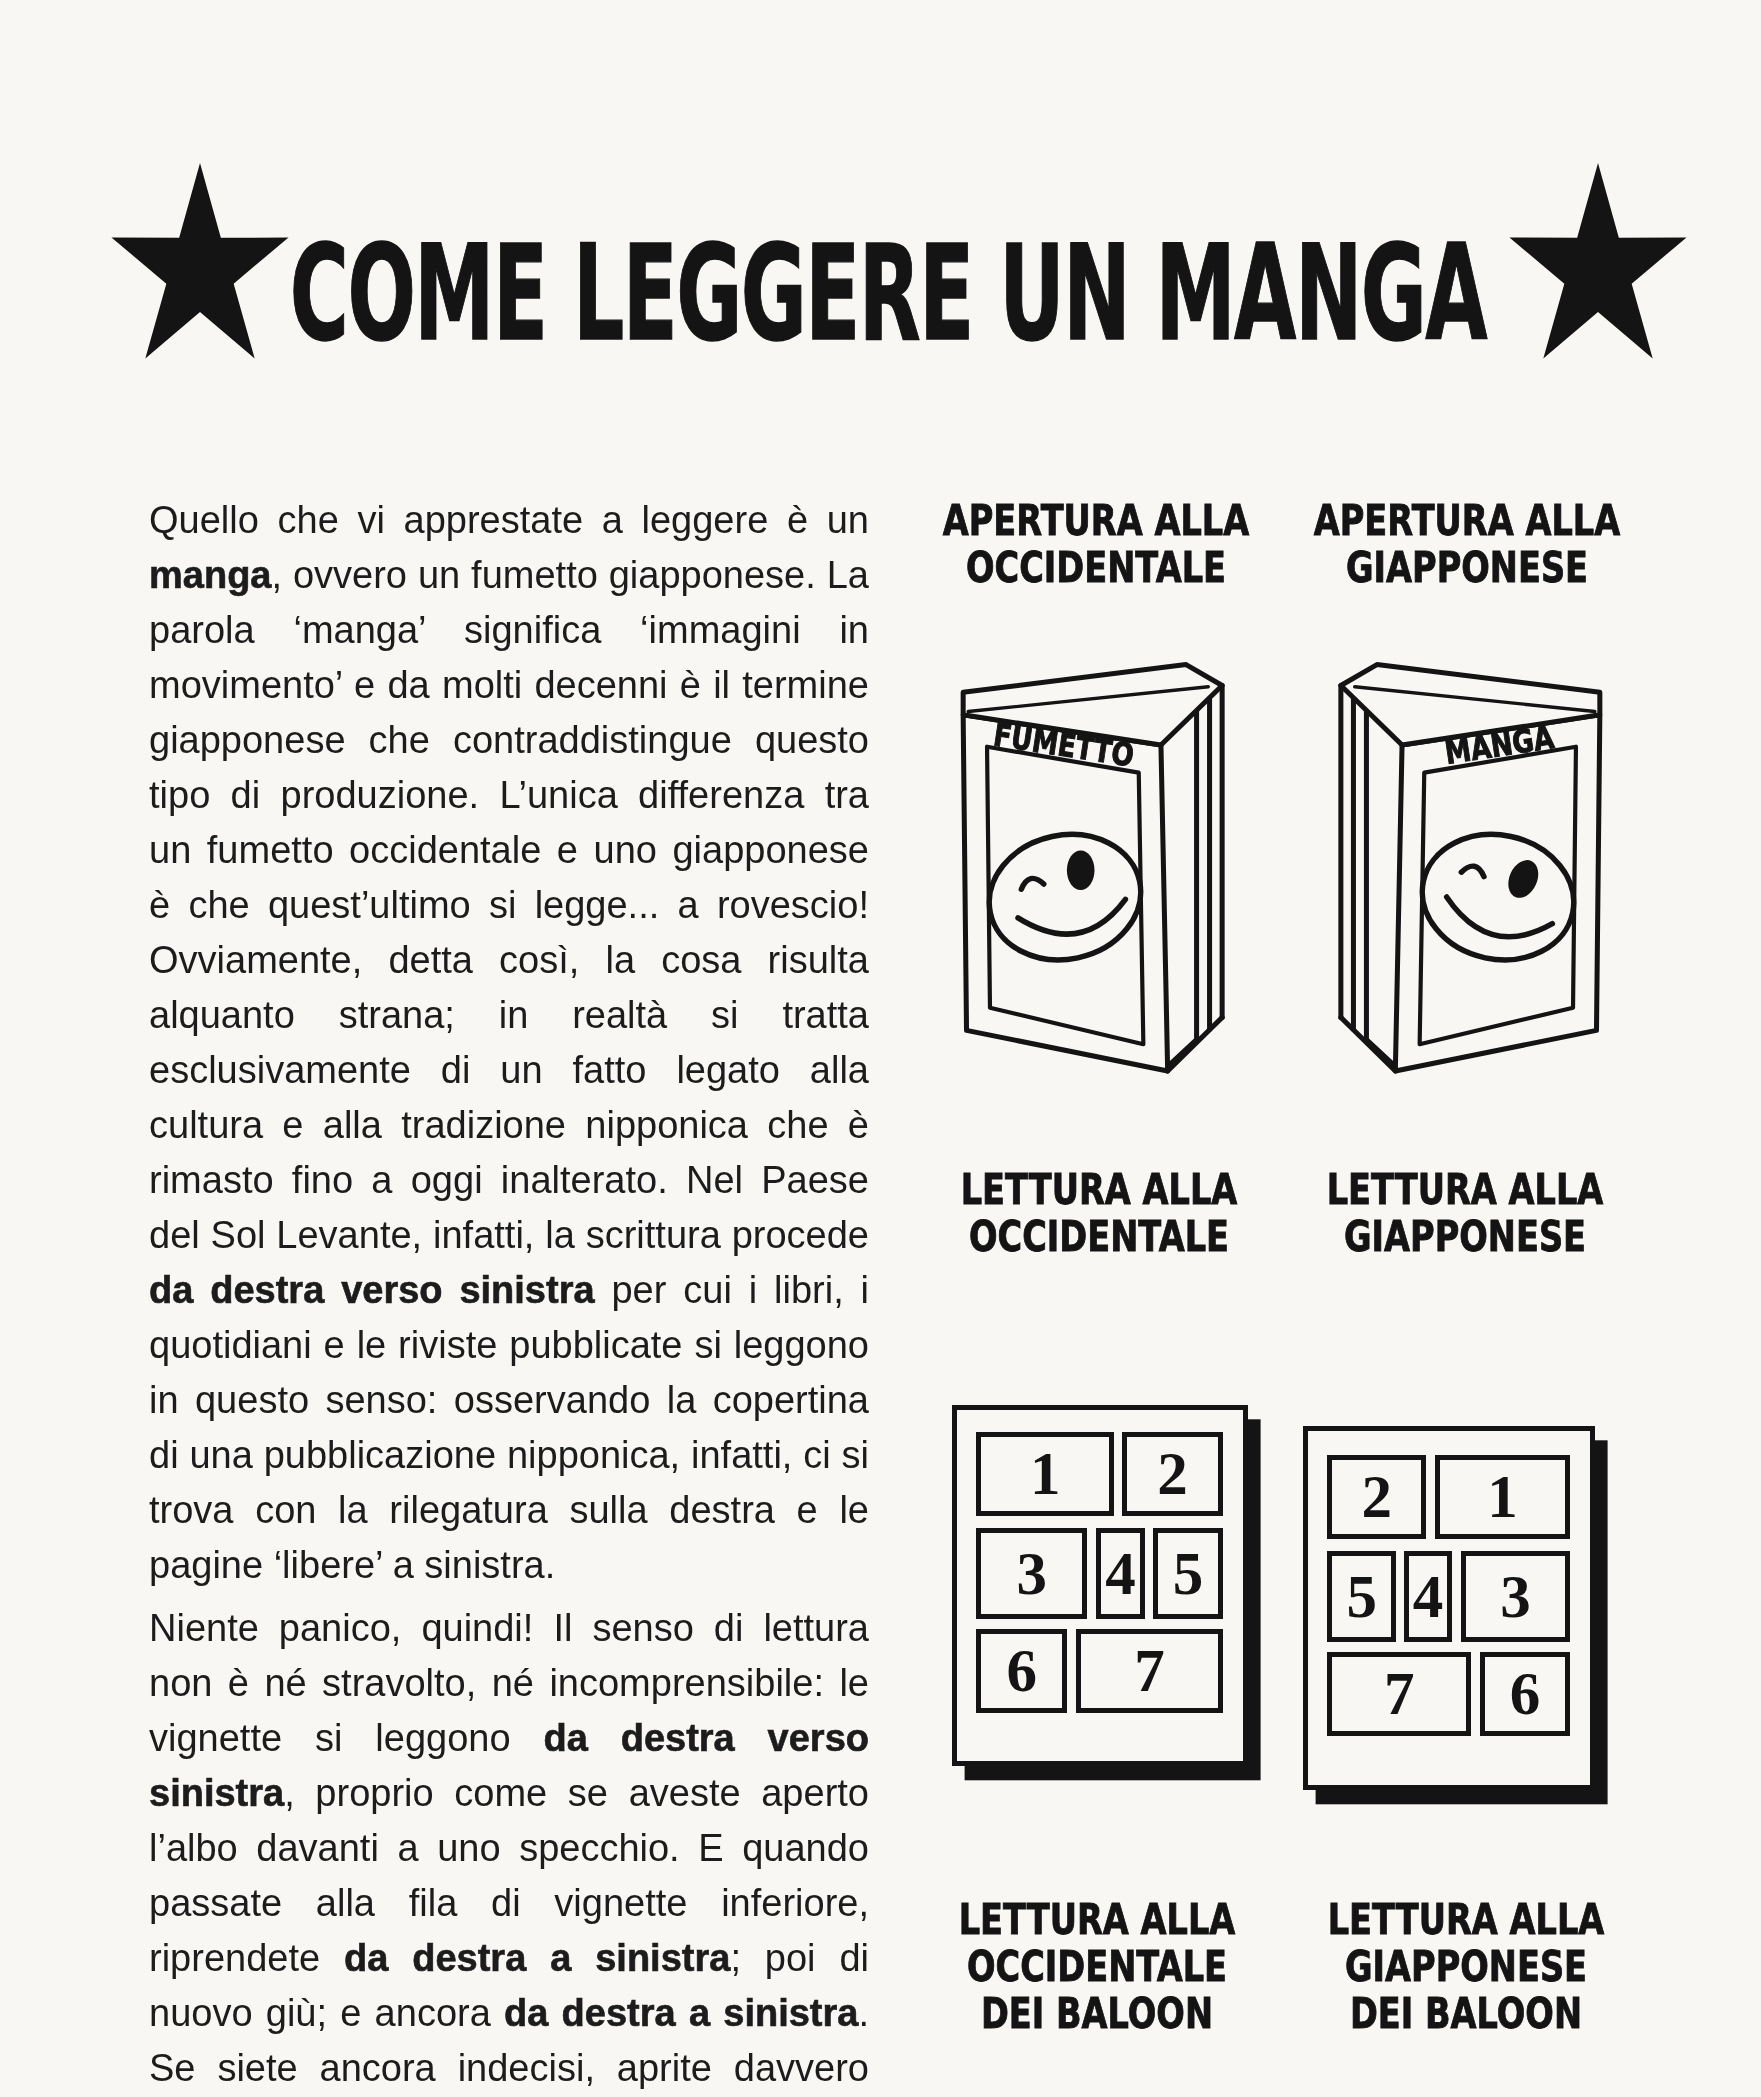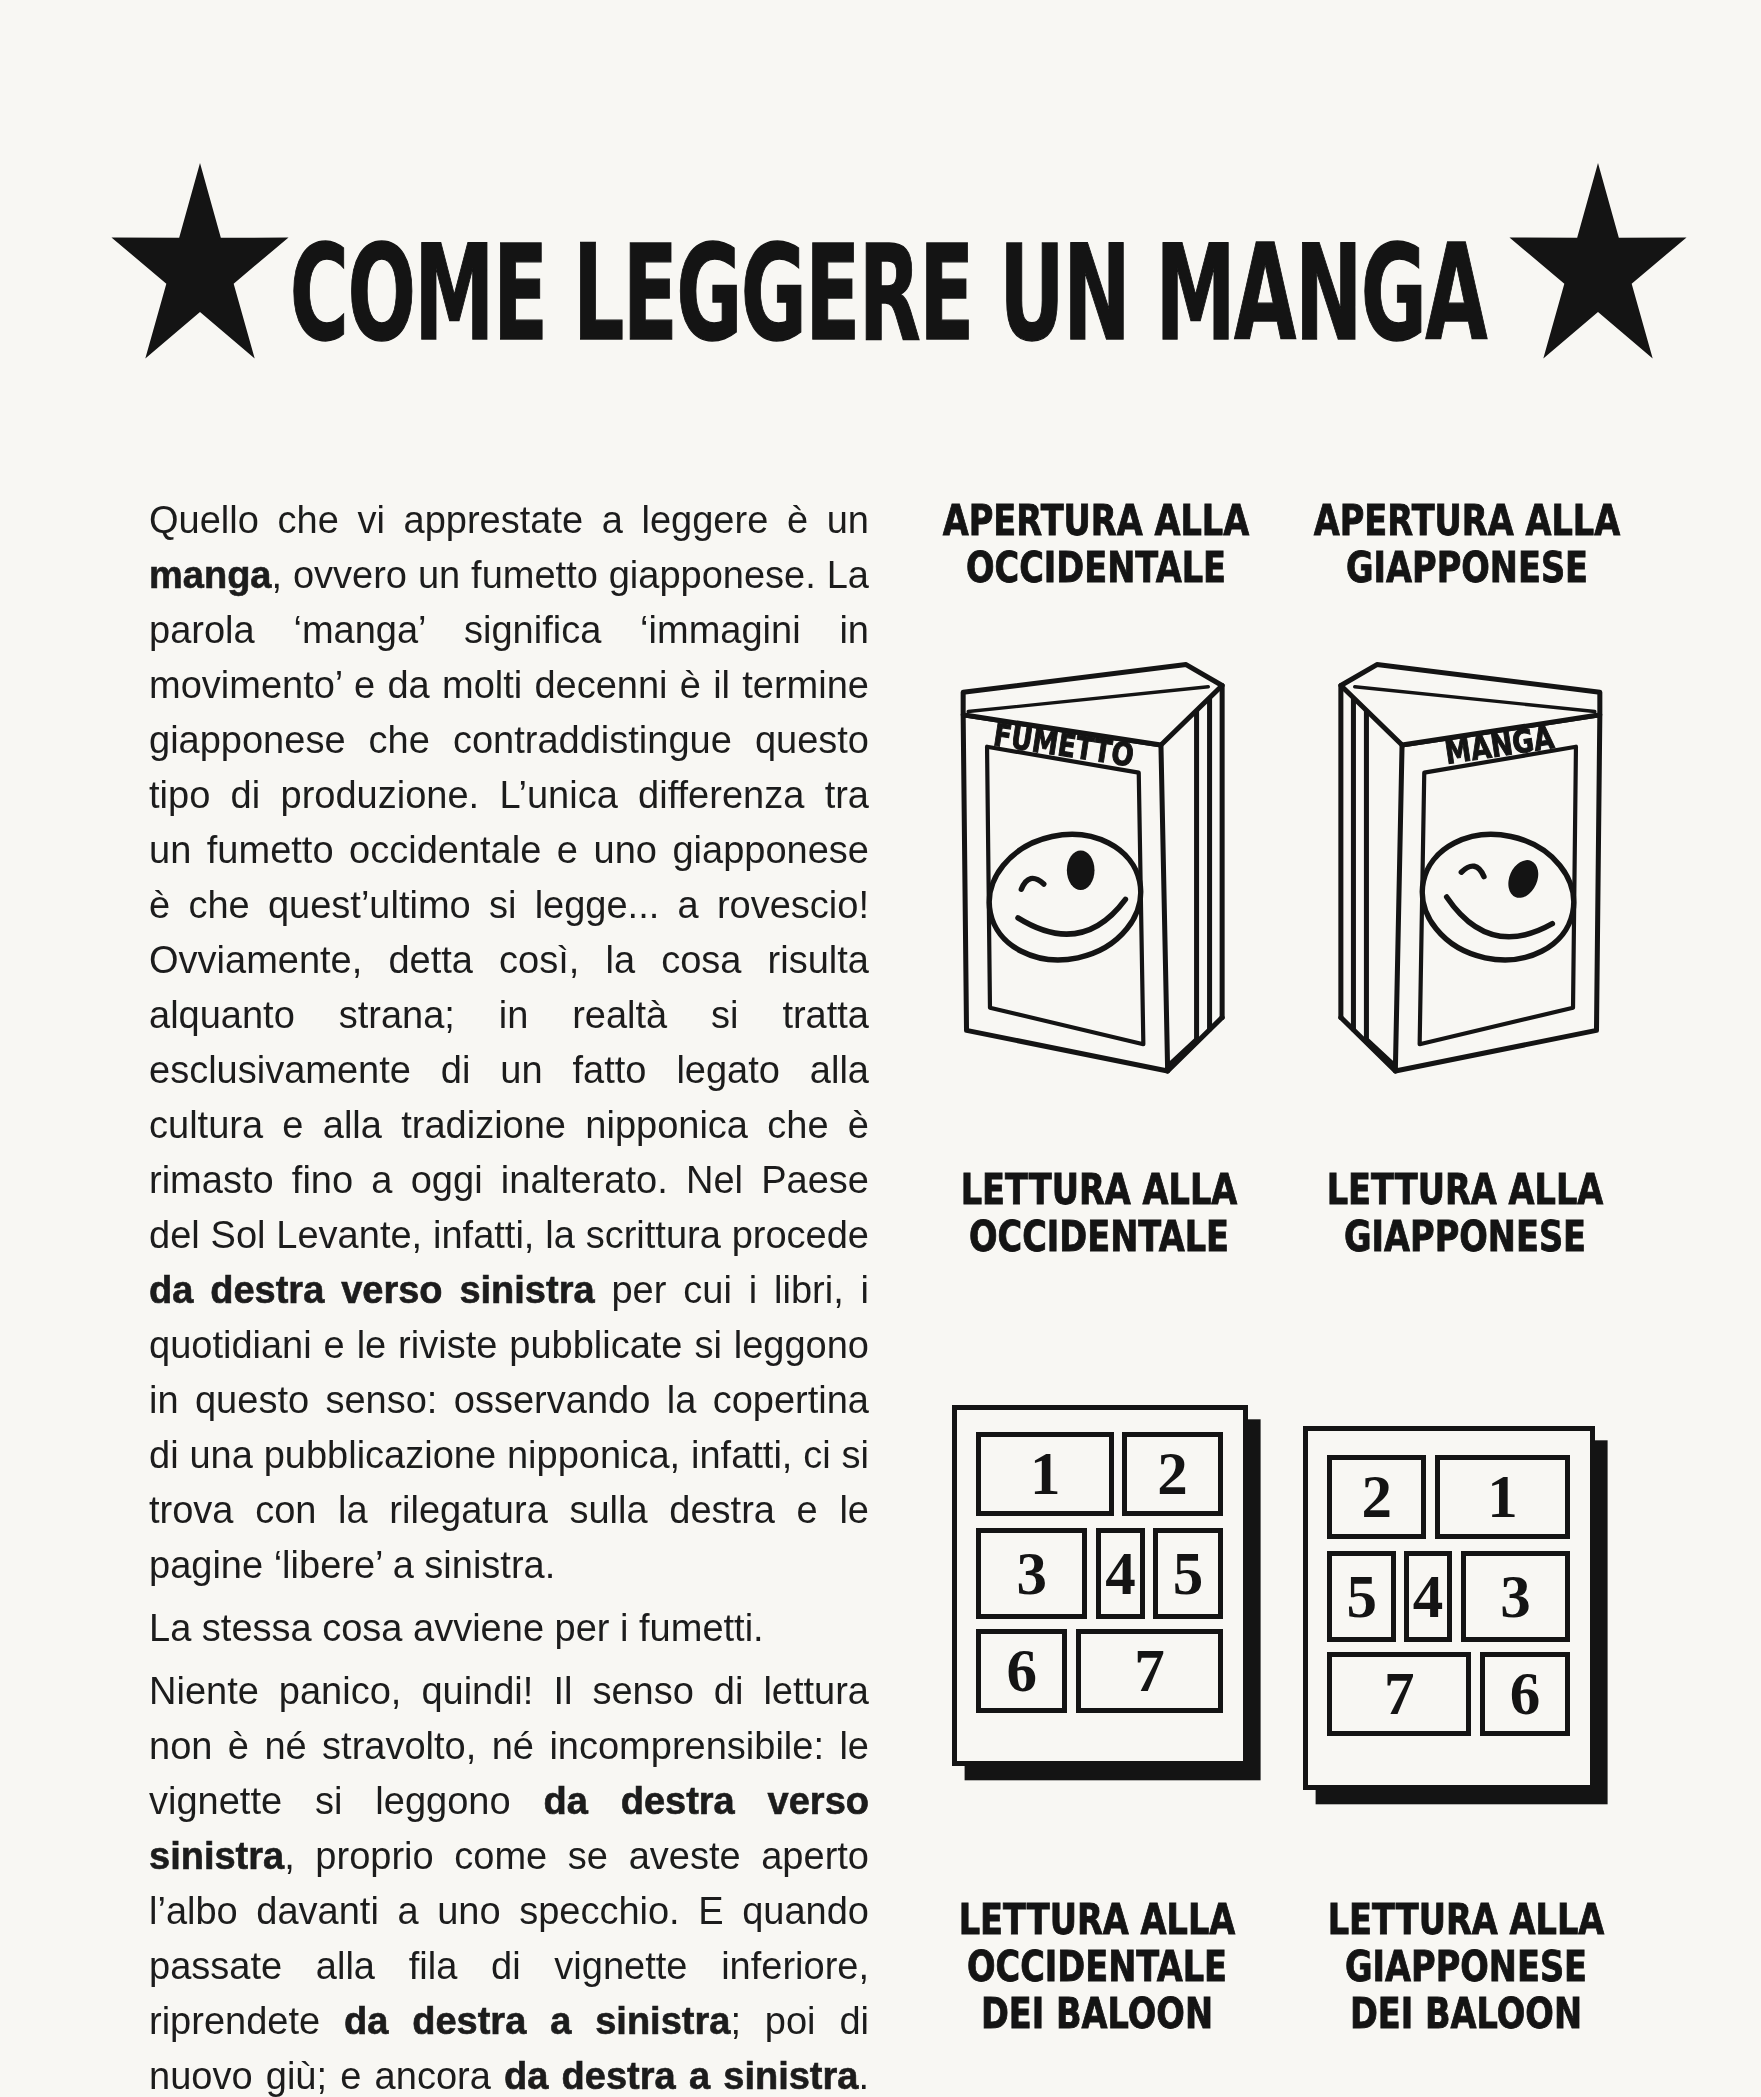--- a/index.html
+++ b/index.html
@@ -44,21 +44,20 @@
   </svg>
 
   <div class="big-title">COME LEGGERE UN MANGA</div>
 
   <svg class="abs" style="left:1505px;top:163px" width="186" height="216" viewBox="0 0 100 116" preserveAspectRatio="none">
     <polygon points="50,0 38.8,40.2 2.4,40 31.9,64.8 20.6,105 50,80 79.4,105 68.1,64.8 97.6,40 61.2,40.2" fill="#141414"></polygon>
   </svg>
 
   <div class="bodycol">
     <p><span>Quello che vi apprestate a leggere è un </span><b>manga</b><span>, ovvero un fumetto giapponese. La parola ‘manga’ significa ‘immagini in movimento’ e da molti decenni è il termine giapponese che contraddistingue questo tipo di produzione. L’unica differenza tra un fumetto occidentale e uno giapponese è che quest’ultimo si legge... a rovescio! Ovviamente, detta così, la cosa risulta alquanto strana; in realtà si tratta esclusivamente di un fatto legato alla cultura e alla tradizione nipponica che è rimasto fino a oggi inalterato. Nel Paese del Sol Levante, infatti, la scrittura procede </span><b>da destra verso sinistra</b><span> per cui i libri, i quotidiani e le riviste pubblicate si leggono in questo senso: osservando la copertina di una pubblicazione nipponica, infatti, ci si trova con la rilegatura sulla destra e le pagine ‘libere’ a sinistra.</span></p>
-    <p><span>La stessa cosa avviene per i fumetti.</span></p>
     <p><span>Niente panico, quindi! Il senso di lettura non è né stravolto, né incomprensibile: le vignette si leggono </span><b>da destra verso sinistra</b><span>, proprio come se aveste aperto l’albo davanti a uno specchio. E quando passate alla fila di vignette inferiore, riprendete </span><b>da destra a sinistra</b><span>; poi di nuovo giù; e ancora </span><b>da destra a sinistra</b><span>. Se siete ancora indecisi, aprite davvero l’albo davanti a uno specchio e osservate lo scorrimento delle vignette come se aveste davanti un fumetto normale: capirete il meccanismo di lettura con una facilità impressionante. E quando leggete, ricordatevi che anche i balloon (le chiacchiere dei personaggi, insomma) vanno letti </span></p>
 
   </div>
 
   <div class="hdr" style="left:1096px;top:497px">
     <div>APERTURA ALLA</div>
     <div>OCCIDENTALE</div>
   </div>
   <div class="hdr" style="left:1467px;top:497px">
     <div>APERTURA ALLA</div>

